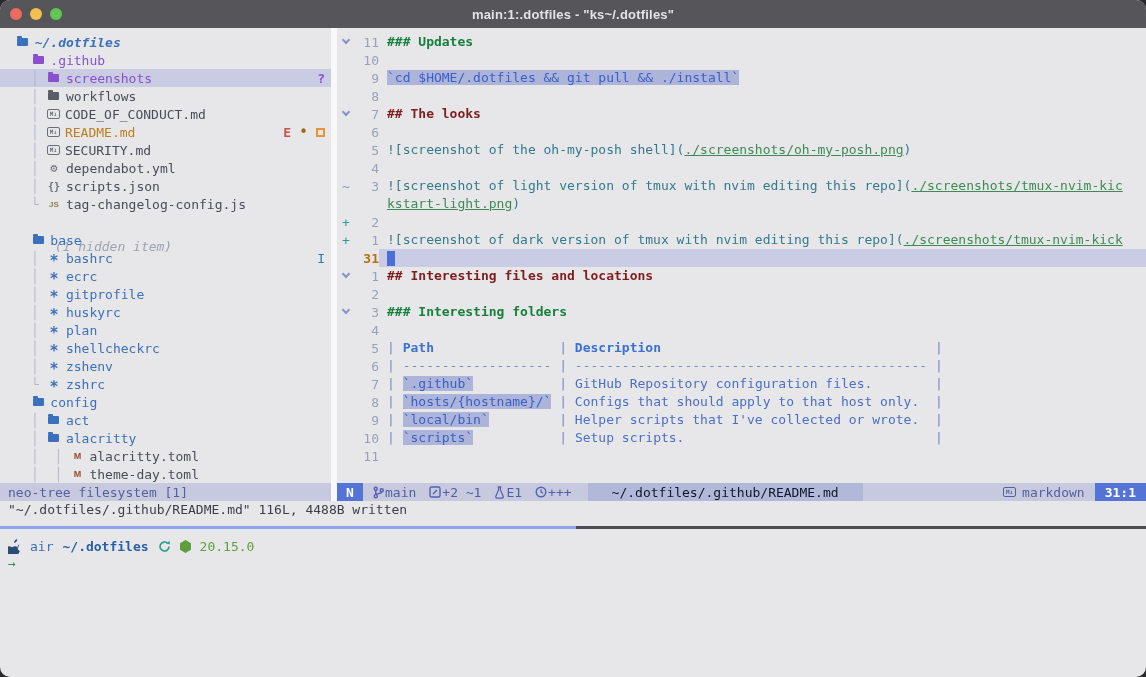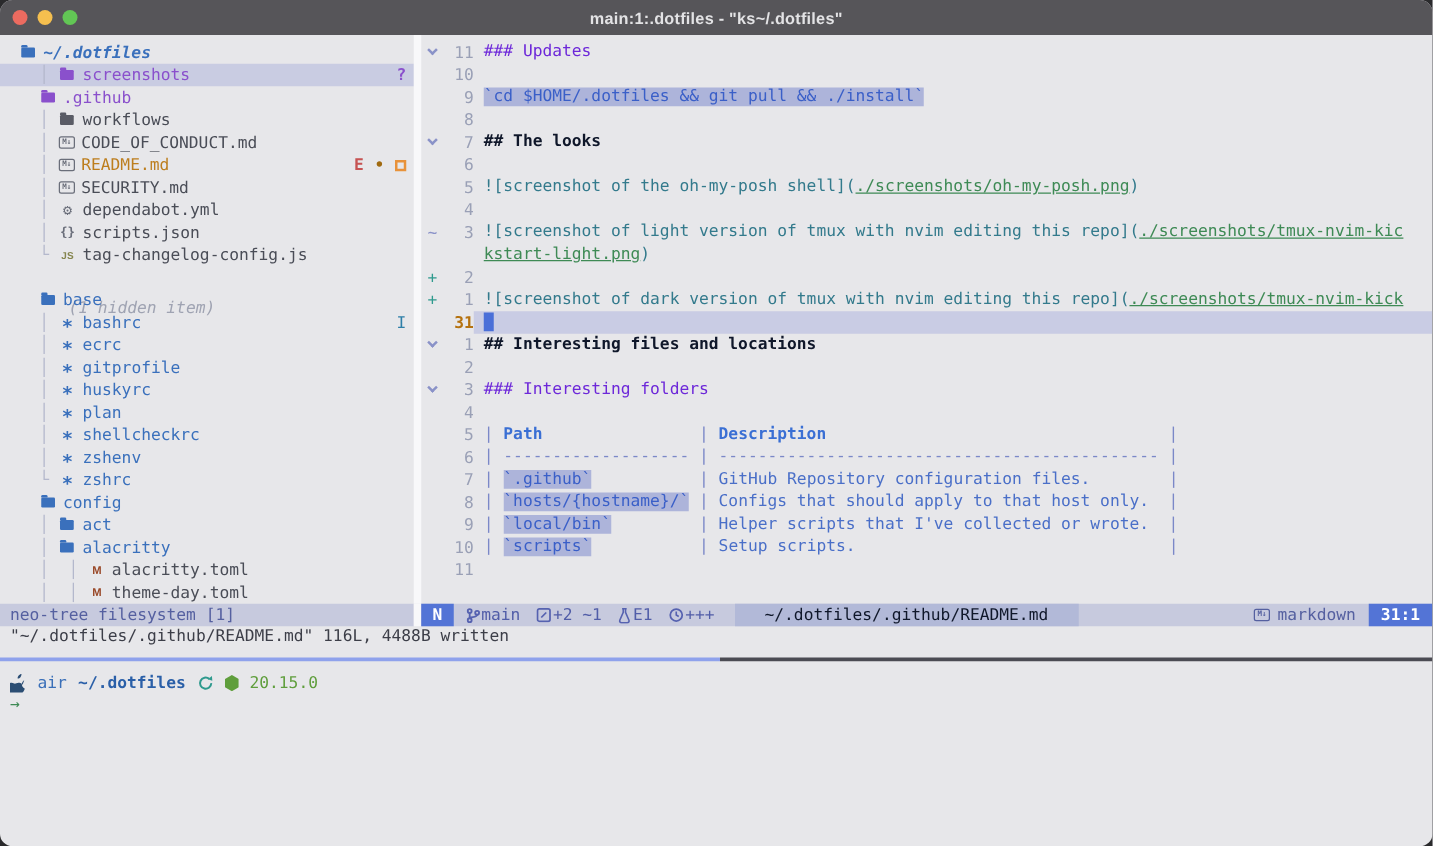--- a/index.html
+++ b/index.html
@@ -58,22 +58,22 @@
   .ed-row{height:18px;display:flex;align-items:center}
   .gut{width:16px;flex:none;display:flex;justify-content:center;align-items:center;padding-left:2px}
   .chev{width:6px;height:6px;border-right:2px solid #8a92c8;border-bottom:2px solid #8a92c8;
     transform:rotate(45deg);margin-top:-4px}
   .sgn-teal{color:#2f9a8e}.sgn-lav{color:#8a92c8}
   .lnum{width:26px;flex:none;text-align:right;color:#9aa0b6}
   .lnum.cur{color:#b5720f;font-weight:bold}
   .ltext{flex:1;padding-left:8px;white-space:pre;overflow:hidden;height:18px;line-height:18px}
   .ed-row.current .ltext{background:#c9cce4}
   .cursor{display:inline-block;width:8px;height:15px;background:#4a6fd8;vertical-align:middle}
-  .s-h2{color:#0f172a;font-weight:bold}
-  .s-h3{color:#6d28d9;font-weight:normal}
+  .s-h2{color:#7f1d1d;font-weight:bold}
+  .s-h3{color:#15803d;font-weight:bold}
   .s-code,.s-tcode{color:#3a5fc8;background:#adb4da}
   .s-img{color:#337a8c}
   .s-link{color:#3e8a55;text-decoration:underline}
   .s-pipe,.s-sep{color:#7b88c8}
   .s-th{color:#3a6fd4;font-weight:bold}
   .s-cell{color:#4a6fc8}
   
   .statusrow{height:18px;display:flex;flex:none;font-size:13px}
   .st-left{width:331px;flex:none;background:var(--status-light);color:#5560a0;
     display:flex;align-items:center;padding-left:8px}
@@ -117,22 +117,22 @@
       <span class="light r"></span>
       <span class="light y"></span>
       <span class="light g"></span>
     </div>
     <div class="title">main:1:.dotfiles - "ks~/.dotfiles"</div>
   </div>
 
   <div class="panes">
     <div class="sidebar" id="file-tree">
         <div class="tree-row"><span class="g">  </span><span class="tic tic-folder ic-blue"><i></i></span><span class="lbl st-root">~/.dotfiles</span></div>
+        <div class="tree-row"><span class="g">    </span><span class="tic tic-folder ic-purple"><i></i></span><span class="lbl st-purple">.github</span></div>
         <div class="tree-row sel"><span class="g">    │ </span><span class="tic tic-folder ic-purple"><i></i></span><span class="lbl st-purple">screenshots</span><span class="marks"><span class="mark-query">?</span></span></div>
-        <div class="tree-row"><span class="g">    </span><span class="tic tic-folder ic-purple"><i></i></span><span class="lbl st-purple">.github</span></div>
         <div class="tree-row"><span class="g">    │ </span><span class="tic tic-folder ic-dark"><i></i></span><span class="lbl st-dark">workflows</span></div>
         <div class="tree-row"><span class="g">    │ </span><span class="tic tic-md"></span><span class="lbl st-dark">CODE_OF_CONDUCT.md</span></div>
         <div class="tree-row"><span class="g">    │ </span><span class="tic tic-md"></span><span class="lbl st-orange">README.md</span><span class="marks"><span class="mark-error">E</span><span class="mark-dot">•</span><span class="mark-box"></span></span></div>
         <div class="tree-row"><span class="g">    │ </span><span class="tic tic-md"></span><span class="lbl st-dark">SECURITY.md</span></div>
         <div class="tree-row"><span class="g">    │ </span><span class="tic tic-gear"></span><span class="lbl st-dark">dependabot.yml</span></div>
         <div class="tree-row"><span class="g">    │ </span><span class="tic tic-braces"></span><span class="lbl st-dark">scripts.json</span></div>
         <div class="tree-row"><span class="g">    └ </span><span class="tic tic-js"></span><span class="lbl st-dark">tag-changelog-config.js</span></div>
         <div class="tree-row"><span class="g">       </span><span class="lbl st-muted" style="margin-left: 0px; margin-top: 48px;">(1 hidden item)</span></div>
         <div class="tree-row"><span class="g">    </span><span class="tic tic-folder ic-blue"><i></i></span><span class="lbl st-blue">base</span></div>
         <div class="tree-row"><span class="g">    │ </span><span class="tic tic-star"></span><span class="lbl st-blue">bashrc</span><span class="marks"><span class="mark-info">I</span></span></div>

